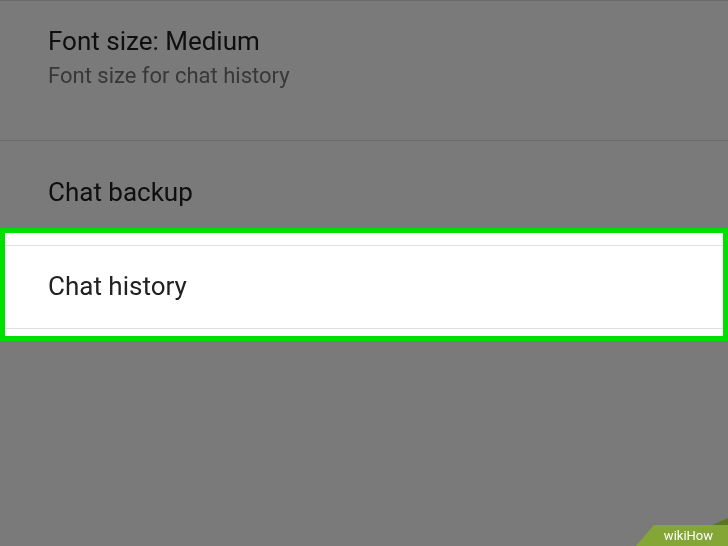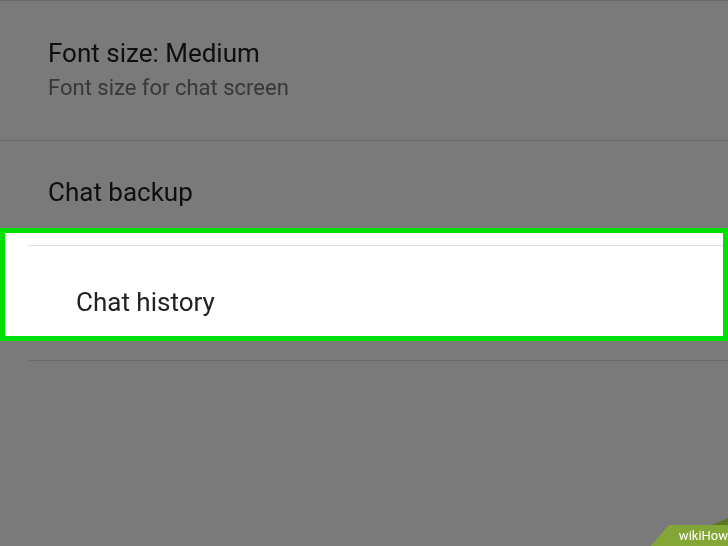--- a/index.html
+++ b/index.html
@@ -22,21 +22,21 @@
       height: 100%;
       position: relative;
     }
     
     .settings-list {
       width: 100%;
       background: #ffffff;
     }
     
     .settings-item {
-      padding: 36px 48px;
+      padding: 24px 48px;
       border-top: 1px solid #e0e0e0;
     }
     
     .settings-item:first-child {
       border-top: 1px solid #e0e0e0;
     }
     
     .settings-item.last {
       border-bottom: 1px solid #e0e0e0;
     }
@@ -66,24 +66,23 @@
     }
     
     .item-chat-backup {
       height: 105px;
       display: flex;
       align-items: center;
       padding: 28px 48px;
     }
     
     .item-chat-history {
-      height: 116px;
+      height: 84px;
       display: flex;
       align-items: center;
-      margin-left: 28px;
     }
     
     .highlight-frame {
       position: absolute;
       left: 0;
       top: 228px;
       width: 728px;
       height: 113px;
       border: 5px solid #00e000;
       pointer-events: none;
@@ -114,21 +113,21 @@
       bottom: 0;
       right: 0;
       z-index: 20;
     }
     
     .watermark-band {
       background: #84a636;
       color: #ffffff;
       font-size: 13px;
       font-weight: 400;
-      padding: 3px 0 3px 28px;
+      padding: 3px 15px 3px 28px;
       position: relative;
       clip-path: polygon(18px 0, 100% 0, 100% 100%, 0 100%);
     }
     
     .watermark-accent {
       position: absolute;
       bottom: 20px;
       right: 0;
       width: 0;
       height: 0;
@@ -139,21 +138,21 @@
   </style>
 </head>
 <body>
 
 <div class="screen">
 
   <div class="settings-list">
 
     <div class="settings-item item-font-size">
       <div class="item-title">Font size: Medium</div>
-      <div class="item-subtitle">Font size for chat screen</div>
+      <div class="item-subtitle">Font size for chat history</div>
     </div>
 
 
     <div class="settings-item item-chat-backup">
       <div class="item-title">Chat backup</div>
     </div>
 
     <div class="settings-item item-chat-history last">
       <div class="item-title">Chat history</div>
     </div>

